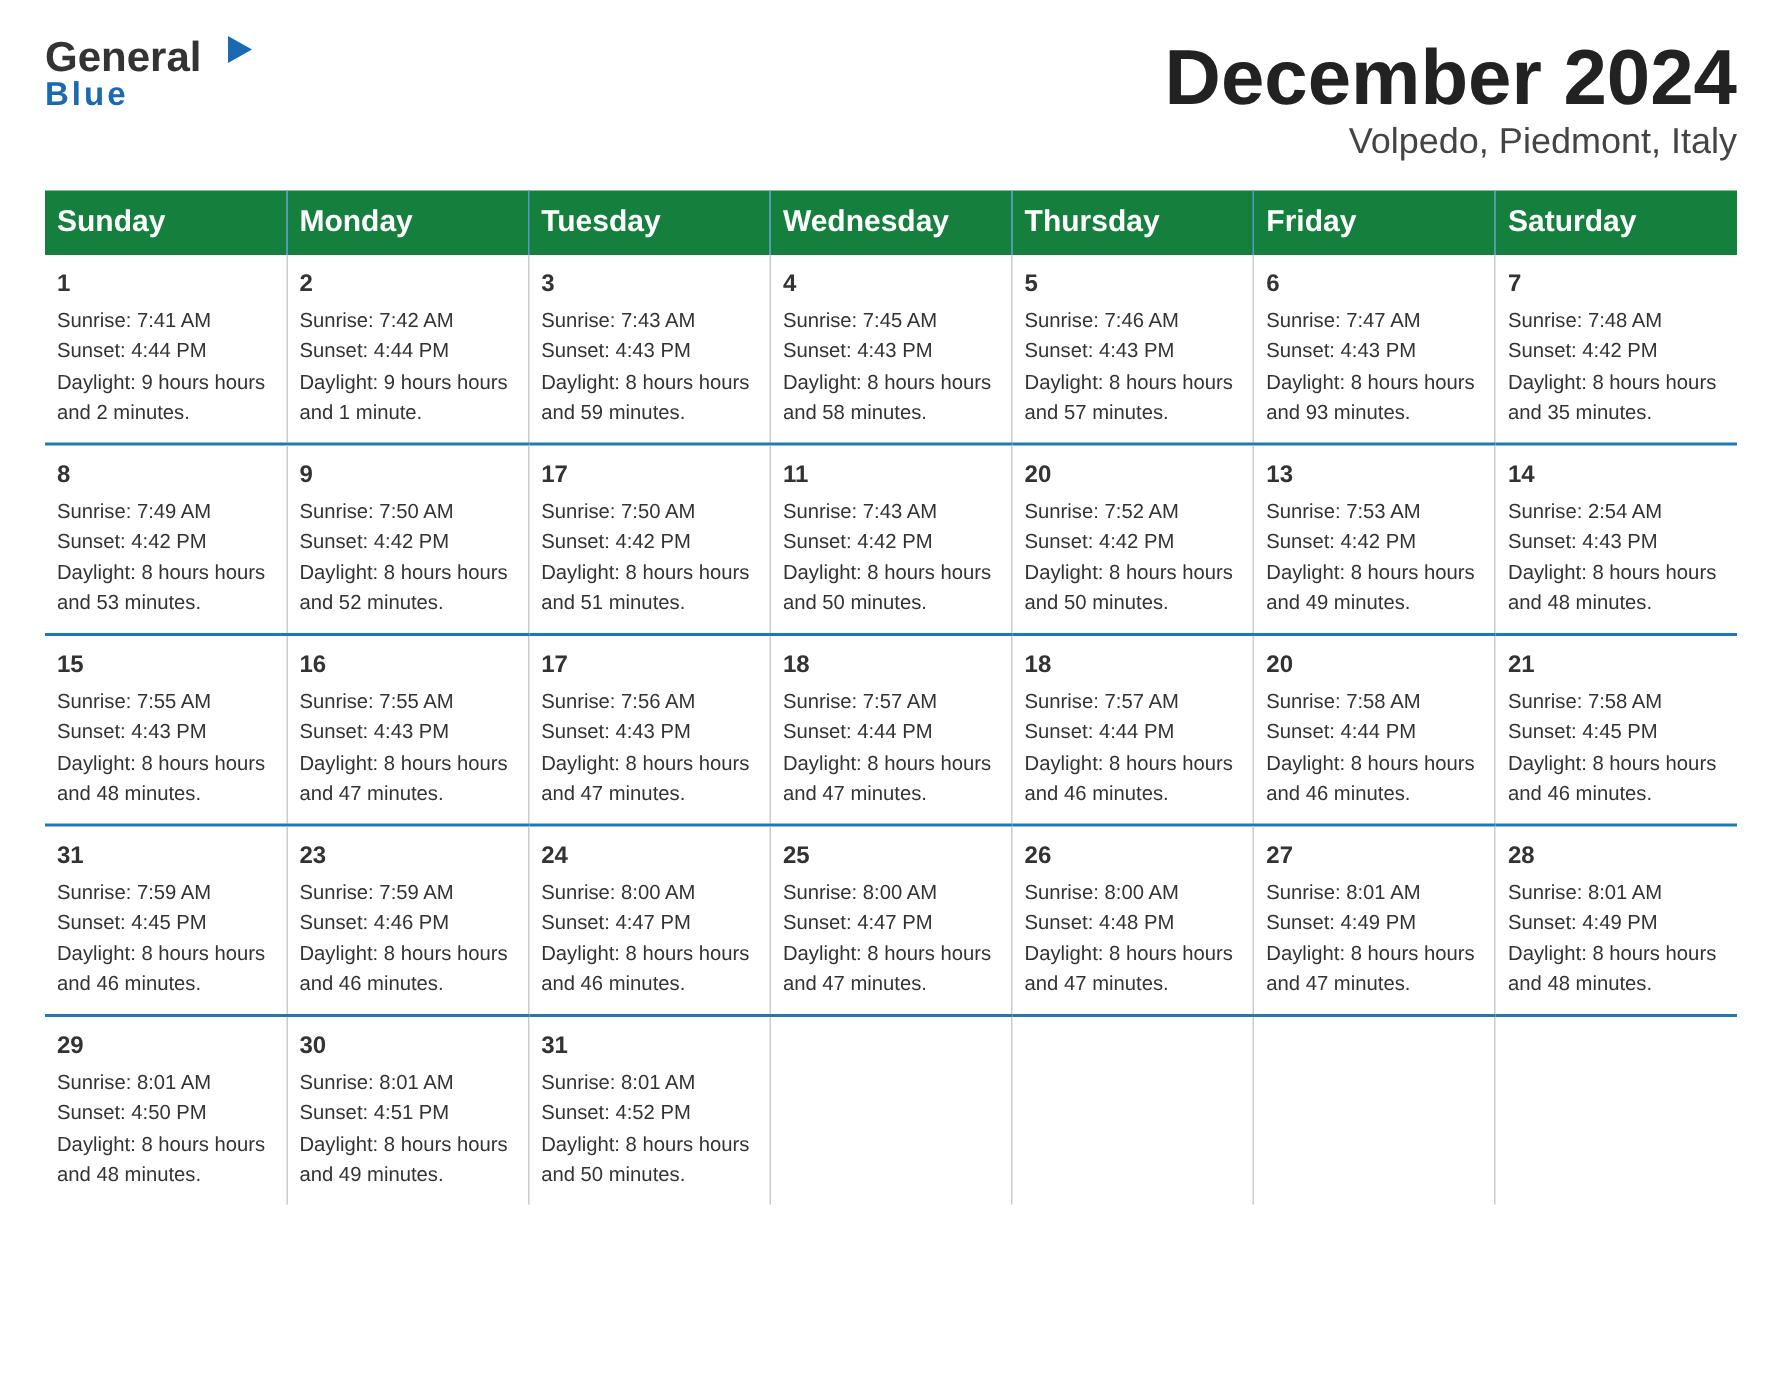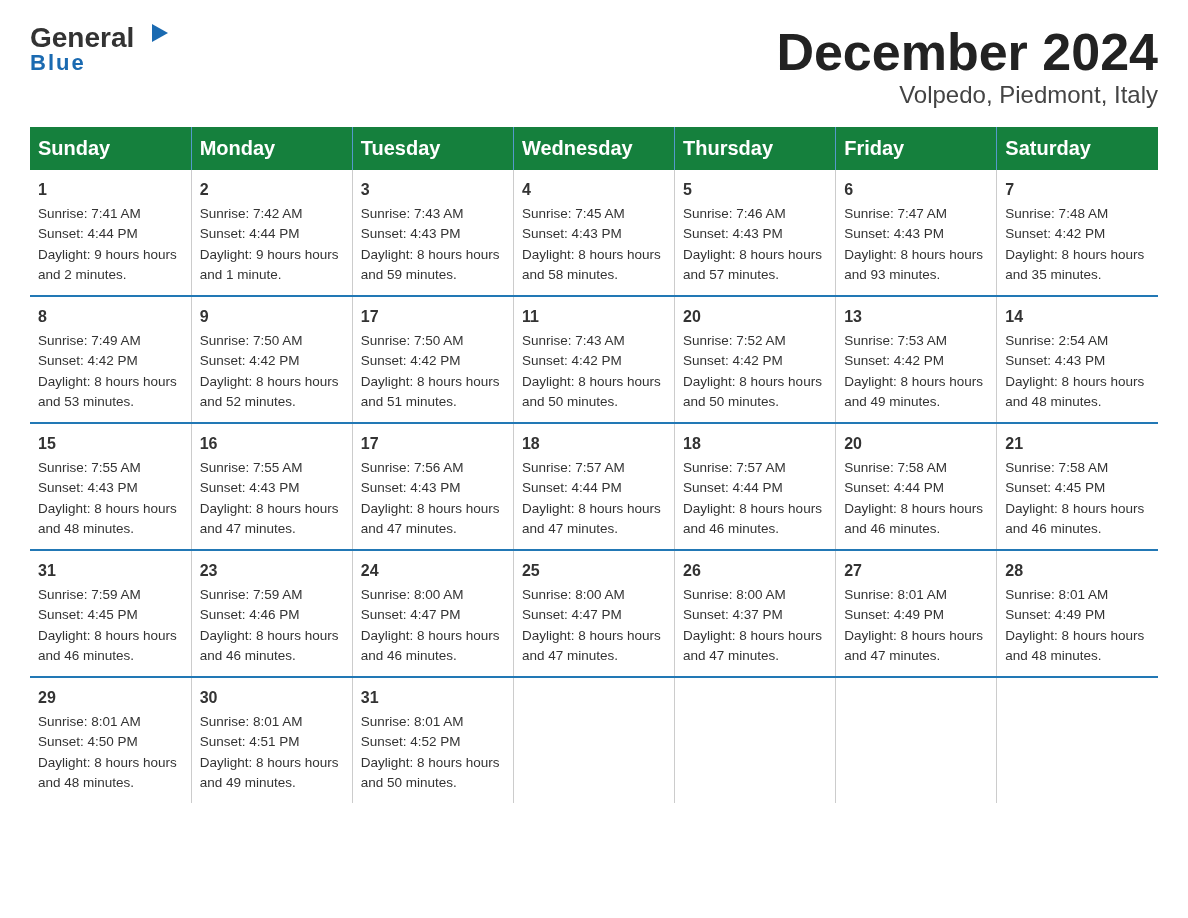--- a/index.html
+++ b/index.html
@@ -155,21 +155,21 @@
           <td><span class="day-num">18</span><span>Sunrise: 7:57 AM</span><br><span>Sunset: 4:44 PM</span><br><span>Daylight: 8 hours hours</span><br><span>and 47 minutes.</span></td>
           <td><span class="day-num">18</span><span>Sunrise: 7:57 AM</span><br><span>Sunset: 4:44 PM</span><br><span>Daylight: 8 hours hours</span><br><span>and 46 minutes.</span></td>
           <td><span class="day-num">20</span><span>Sunrise: 7:58 AM</span><br><span>Sunset: 4:44 PM</span><br><span>Daylight: 8 hours hours</span><br><span>and 46 minutes.</span></td>
           <td><span class="day-num">21</span><span>Sunrise: 7:58 AM</span><br><span>Sunset: 4:45 PM</span><br><span>Daylight: 8 hours hours</span><br><span>and 46 minutes.</span></td>
         </tr>
         <tr>
           <td><span class="day-num">31</span><span>Sunrise: 7:59 AM</span><br><span>Sunset: 4:45 PM</span><br><span>Daylight: 8 hours hours</span><br><span>and 46 minutes.</span></td>
           <td><span class="day-num">23</span><span>Sunrise: 7:59 AM</span><br><span>Sunset: 4:46 PM</span><br><span>Daylight: 8 hours hours</span><br><span>and 46 minutes.</span></td>
           <td><span class="day-num">24</span><span>Sunrise: 8:00 AM</span><br><span>Sunset: 4:47 PM</span><br><span>Daylight: 8 hours hours</span><br><span>and 46 minutes.</span></td>
           <td><span class="day-num">25</span><span>Sunrise: 8:00 AM</span><br><span>Sunset: 4:47 PM</span><br><span>Daylight: 8 hours hours</span><br><span>and 47 minutes.</span></td>
-          <td><span class="day-num">26</span><span>Sunrise: 8:00 AM</span><br><span>Sunset: 4:37 PM</span><br><span>Daylight: 8 hours hours</span><br><span>and 47 minutes.</span></td>
+          <td><span class="day-num">26</span><span>Sunrise: 8:00 AM</span><br><span>Sunset: 4:48 PM</span><br><span>Daylight: 8 hours hours</span><br><span>and 47 minutes.</span></td>
           <td><span class="day-num">27</span><span>Sunrise: 8:01 AM</span><br><span>Sunset: 4:49 PM</span><br><span>Daylight: 8 hours hours</span><br><span>and 47 minutes.</span></td>
           <td><span class="day-num">28</span><span>Sunrise: 8:01 AM</span><br><span>Sunset: 4:49 PM</span><br><span>Daylight: 8 hours hours</span><br><span>and 48 minutes.</span></td>
         </tr>
         <tr>
           <td><span class="day-num">29</span><span>Sunrise: 8:01 AM</span><br><span>Sunset: 4:50 PM</span><br><span>Daylight: 8 hours hours</span><br><span>and 48 minutes.</span></td>
           <td><span class="day-num">30</span><span>Sunrise: 8:01 AM</span><br><span>Sunset: 4:51 PM</span><br><span>Daylight: 8 hours hours</span><br><span>and 49 minutes.</span></td>
           <td><span class="day-num">31</span><span>Sunrise: 8:01 AM</span><br><span>Sunset: 4:52 PM</span><br><span>Daylight: 8 hours hours</span><br><span>and 50 minutes.</span></td>
           <td class="empty-cell"></td>
           <td class="empty-cell"></td>
           <td class="empty-cell"></td>

